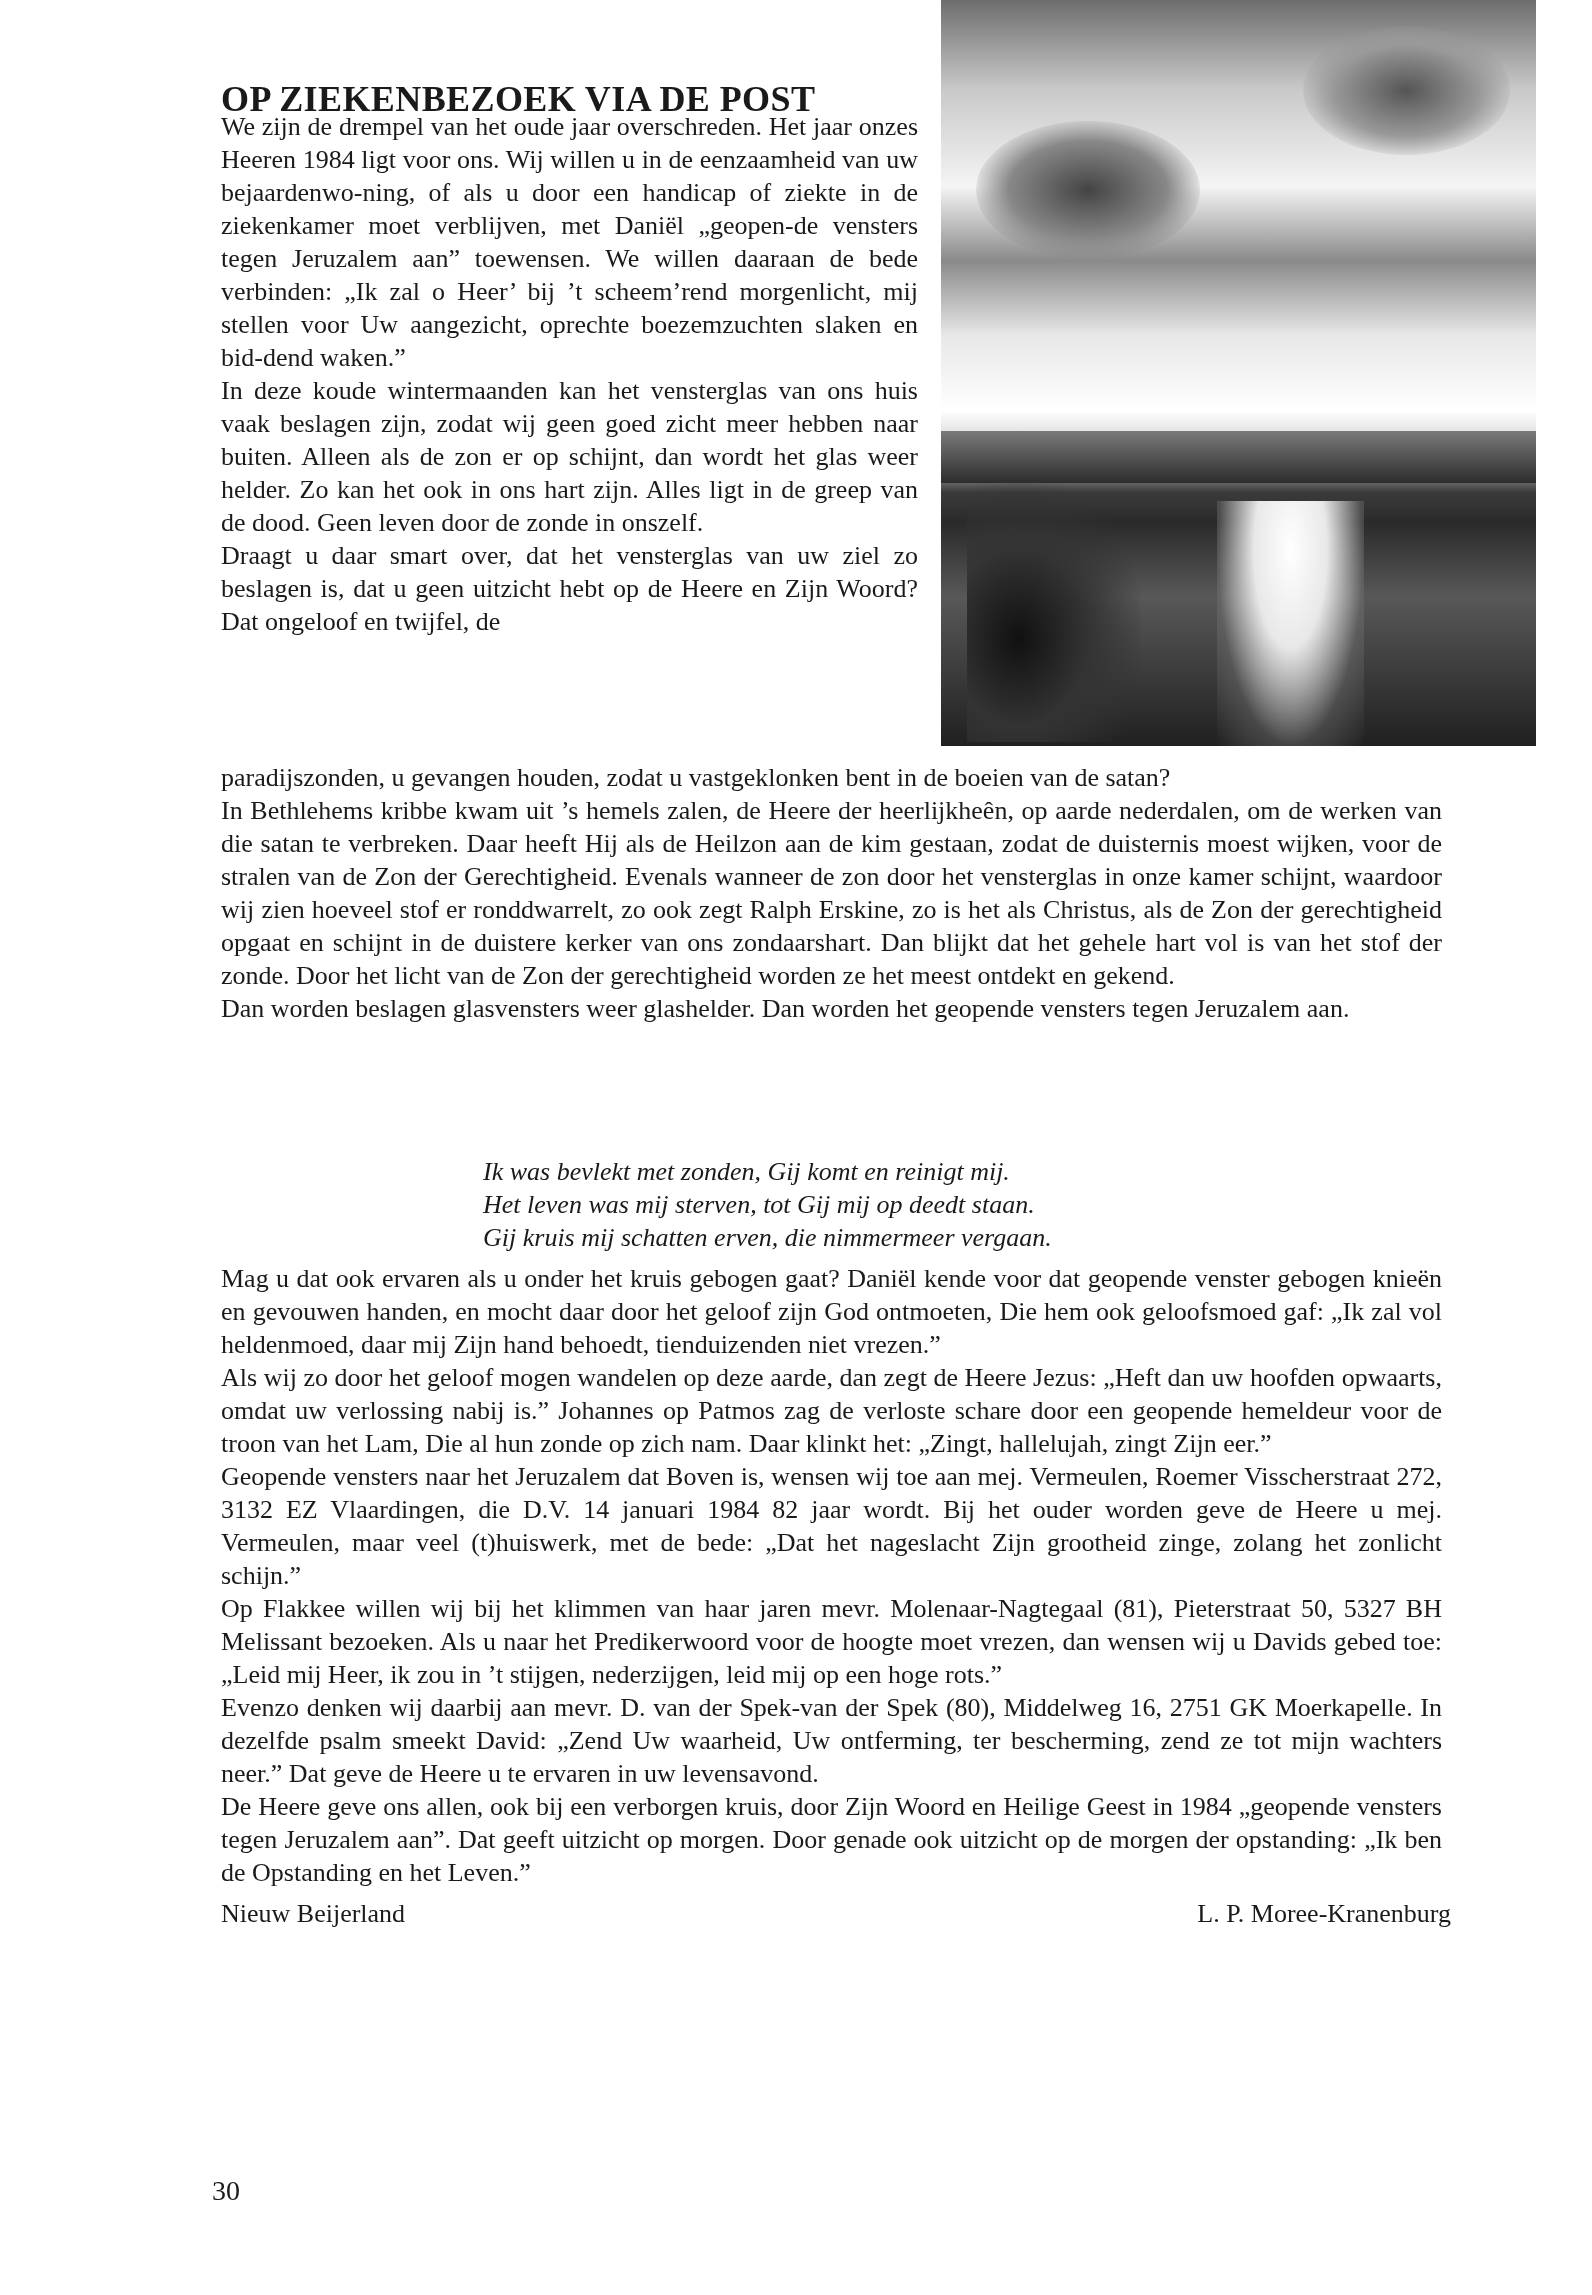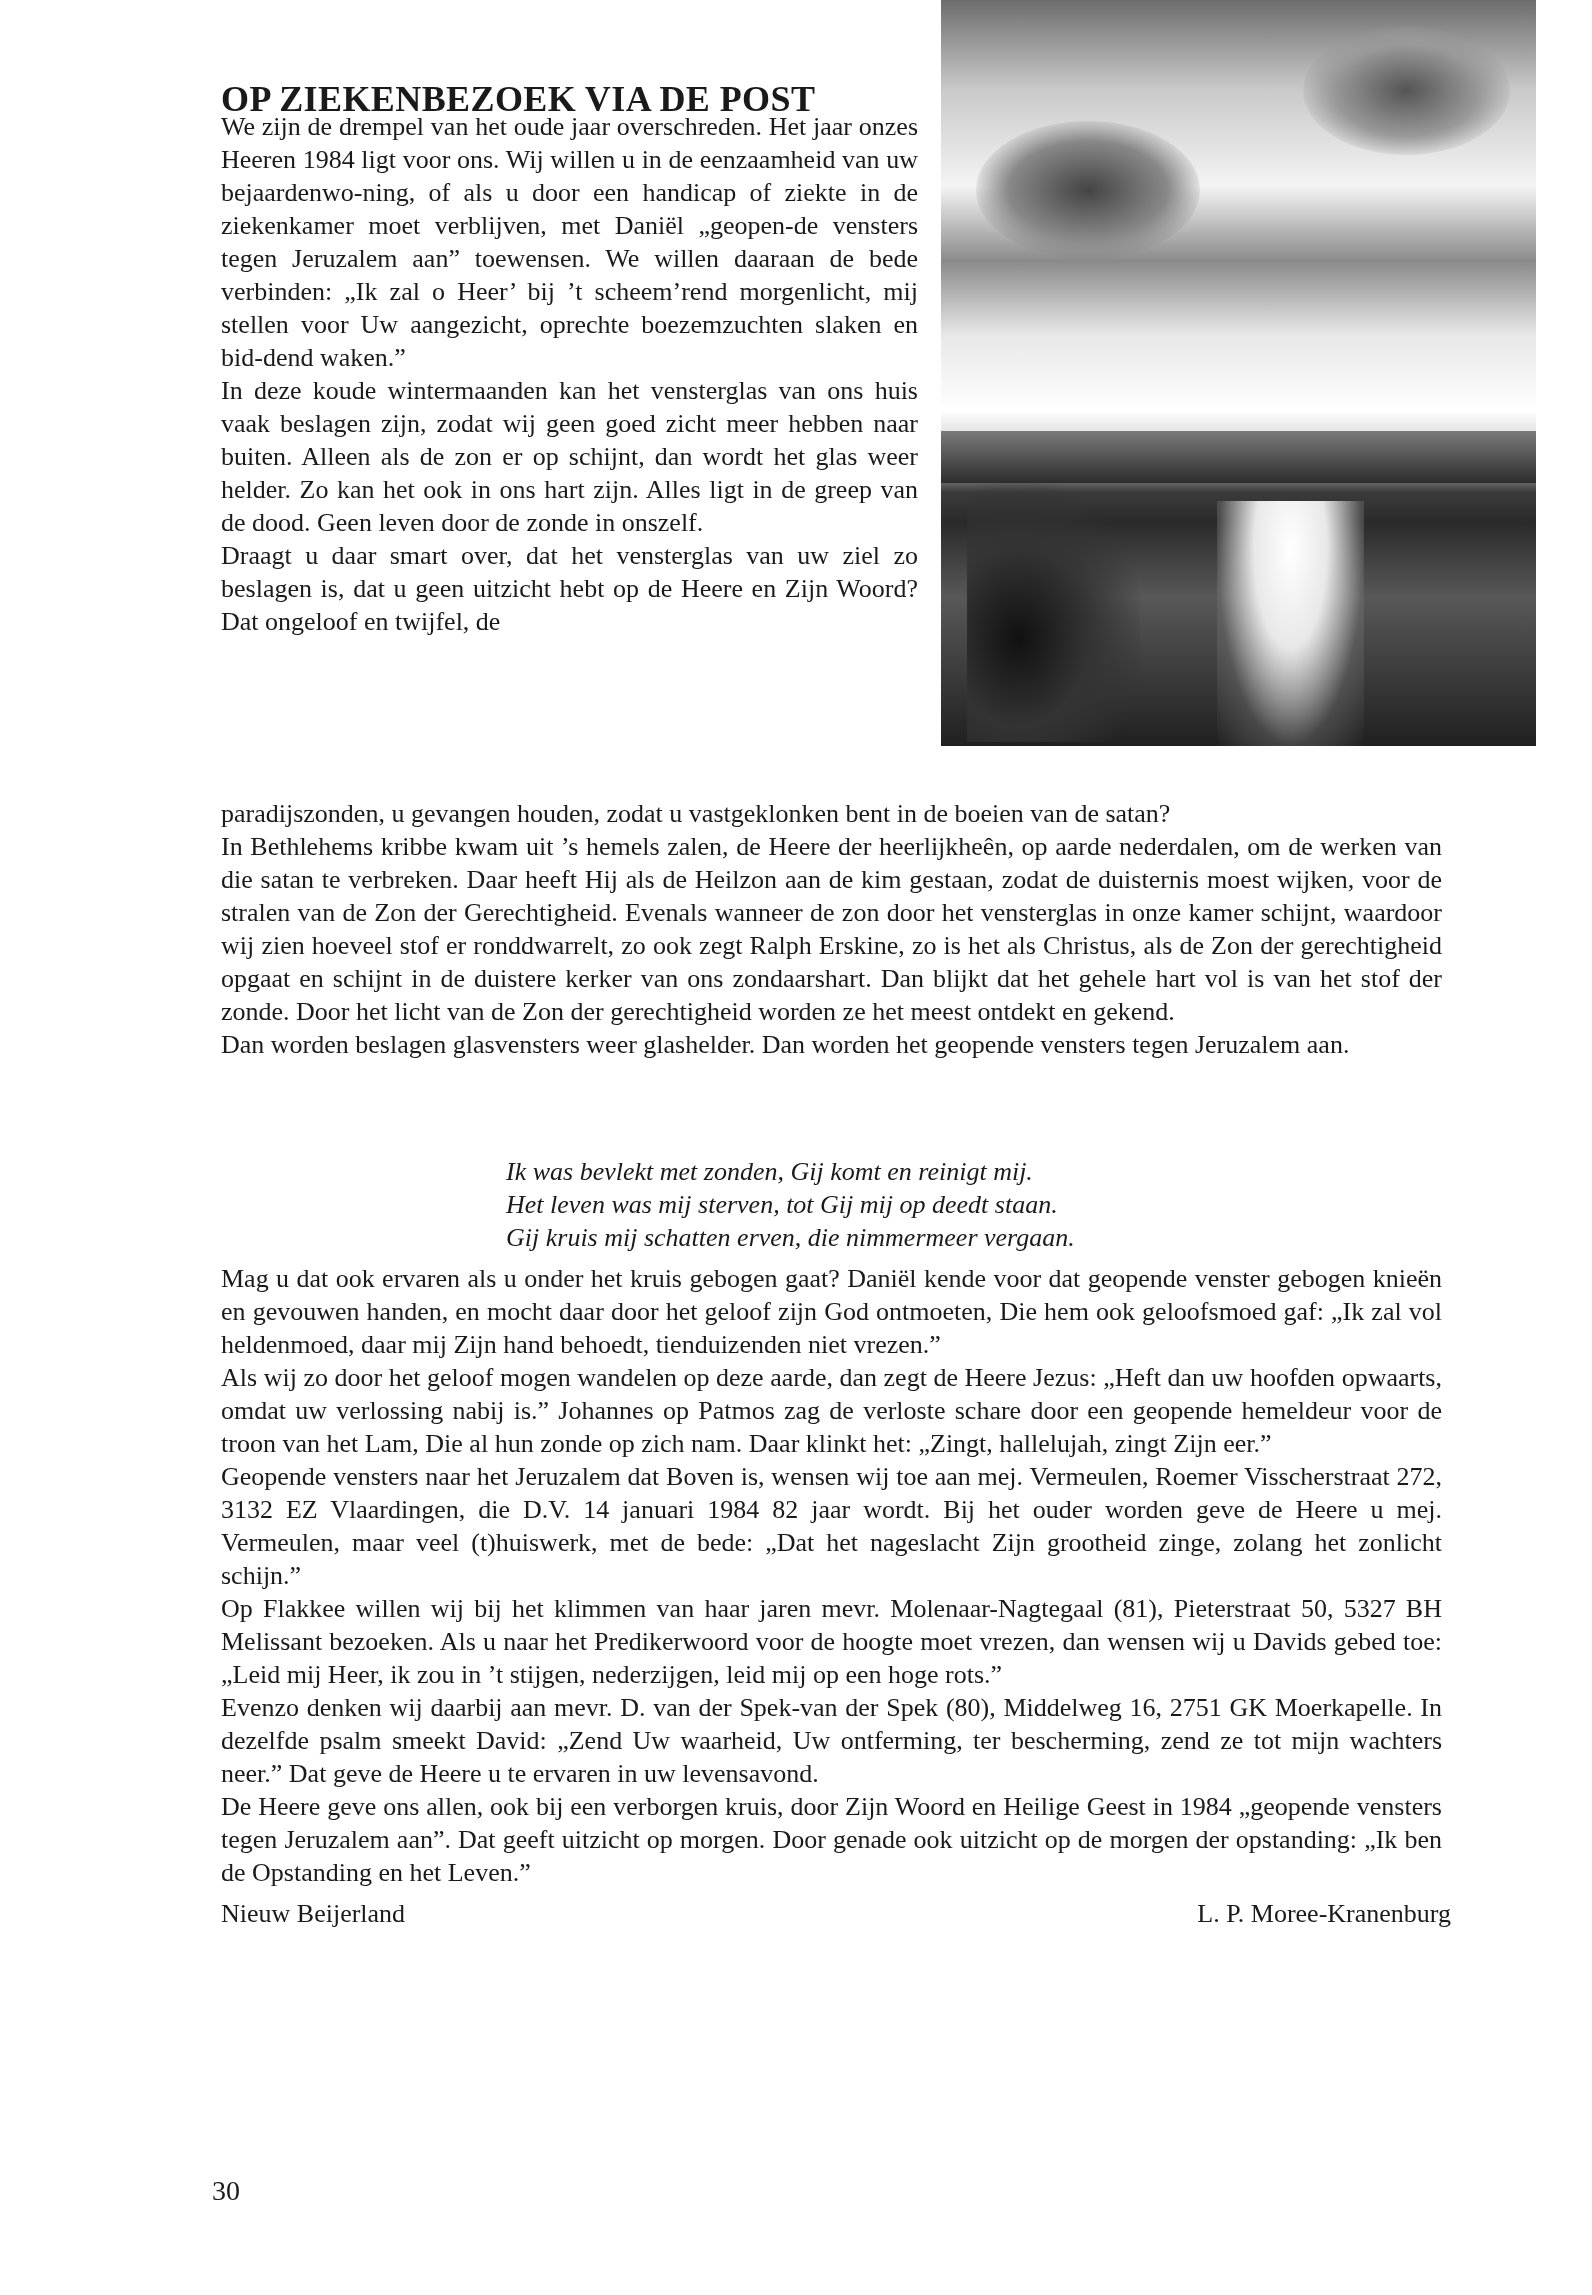--- a/index.html
+++ b/index.html
@@ -17,23 +17,23 @@
   .photo .cloud2 { position:absolute; left:362px; top:26px; width:207px; height:129px; border-radius:50%;
            background:radial-gradient(ellipse, #555 0%, #999 50%, rgba(220,220,220,0) 75%); }
   .photo .shore { position:absolute; left:0; top:431px; width:595px; height:52px;
            background:linear-gradient(180deg,#7a7a7a,#2d2d2d); }
   .photo .reed { position:absolute; left:26px; top:483px; width:173px; height:259px;
            background:radial-gradient(ellipse at 30% 60%, #111 0%, #333 40%, rgba(0,0,0,0) 75%); }
   .body-text { position:absolute; left:221px; font-size:26px; line-height:33px; }
   .col-narrow { top:110px; width:697px; }
   .col-wide { width:1221px; }
   .body-text p { margin:0; text-align:justify; }
-  .body-text p.nojust { text-align:left;margin-top:36px; }
+  .body-text p.nojust { text-align:left; }
   .poem { position:absolute; left:483px; font-style:italic; font-size:26px; line-height:33px; }
-  .poem div { white-space:nowrap;margin-left:23px; }
+  .poem div { white-space:nowrap; }
   .sig { position:absolute; top:1899px; font-size:26px; white-space:nowrap; }
   .sig-left { left:221px; }
   .sig-right { right:149px; }
   .page-num { position:absolute; left:212px; top:2175px; font-size:28px; }
 </style>
 </head>
 <body>
 
 <div class="page">
 

